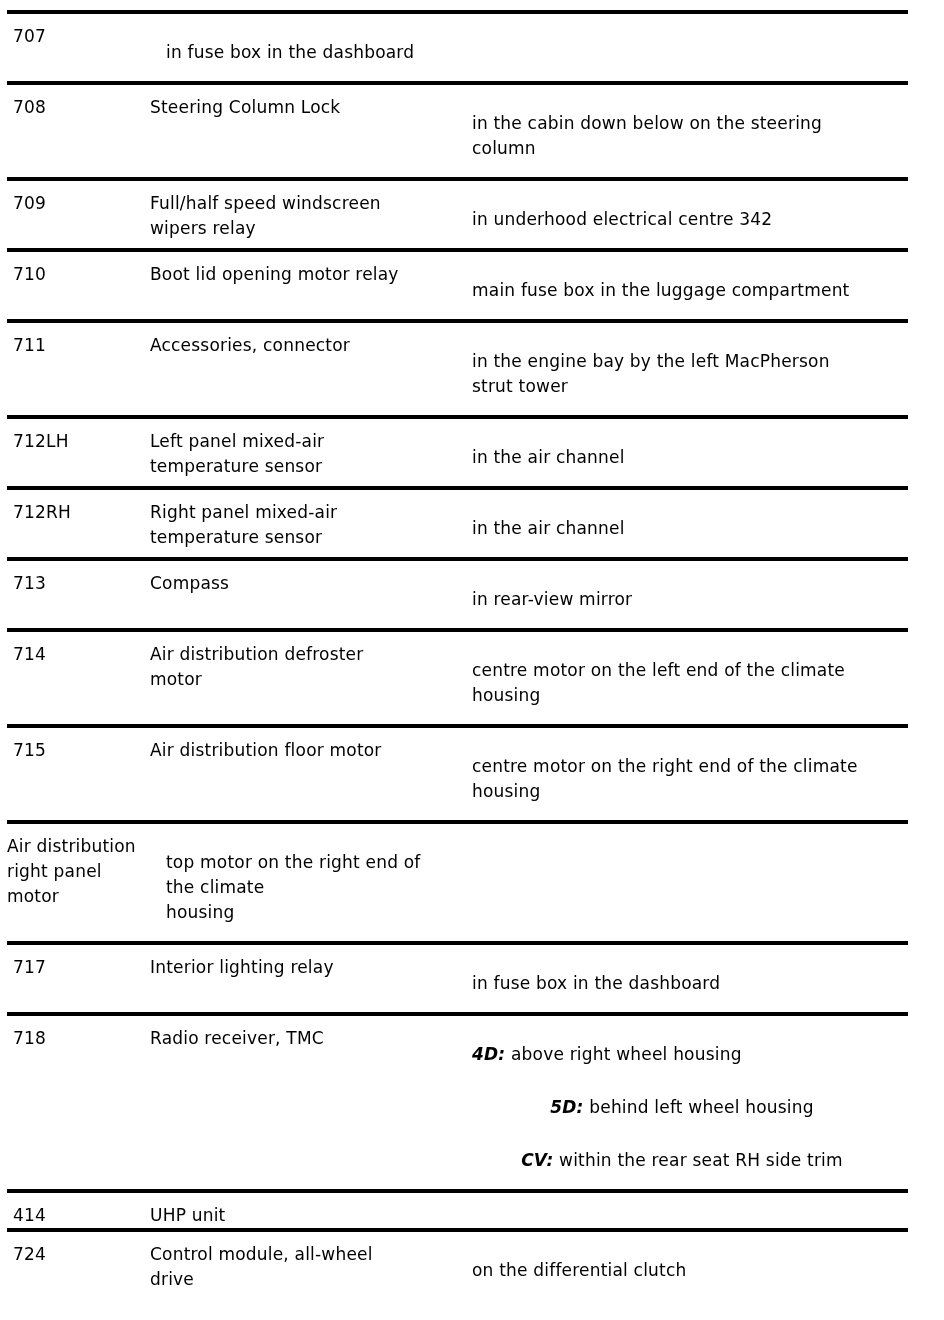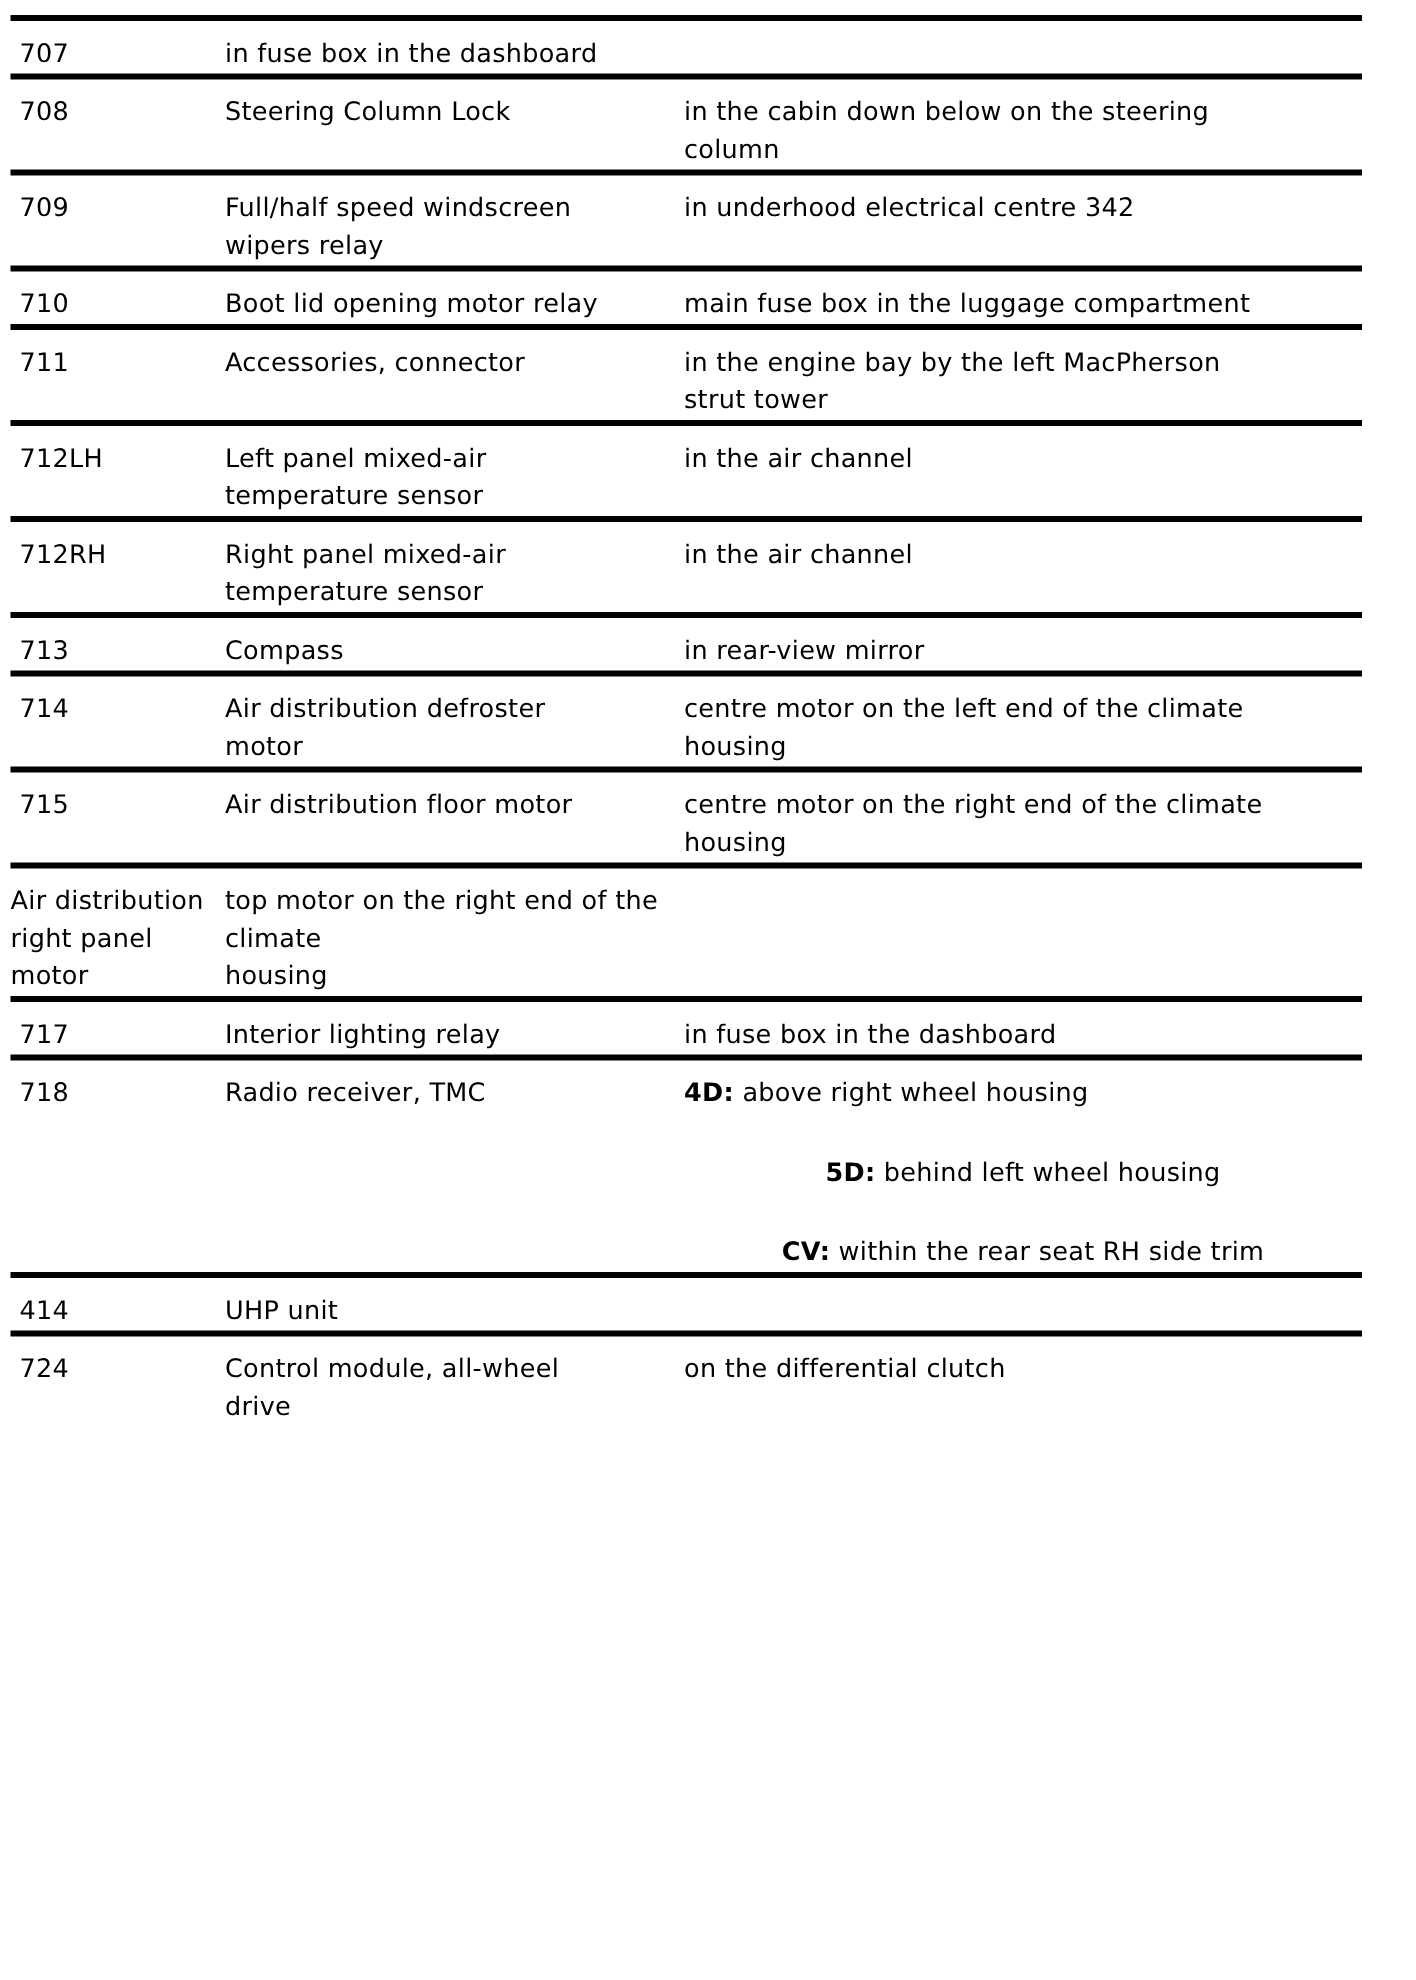--- a/index.html
+++ b/index.html
@@ -29,29 +29,30 @@
   .cell {
     font-size: 17px;
     line-height: 25px;
     white-space: pre-line;
     letter-spacing: 0.2px;
   }
   .cell.id {
     padding-left: 6px;
   }
   .cell.loc p {
-    margin: 0;
+    margin: 16px;
     white-space: pre-line;
   }
   .cell.loc p + p {
     margin-top: 28px;
     text-align: center;
   }
   .variant {
     font-weight: bold;
+    font-style: italic;
   }
 </style>
 </head>
 <body>
 
 <div class="doc-table" id="doc-table">
   <div class="row">
     <div class="cell id">707</div>
     <div class="cell loc"><p><span>in fuse box in the dashboard</span></p></div>
   </div>

